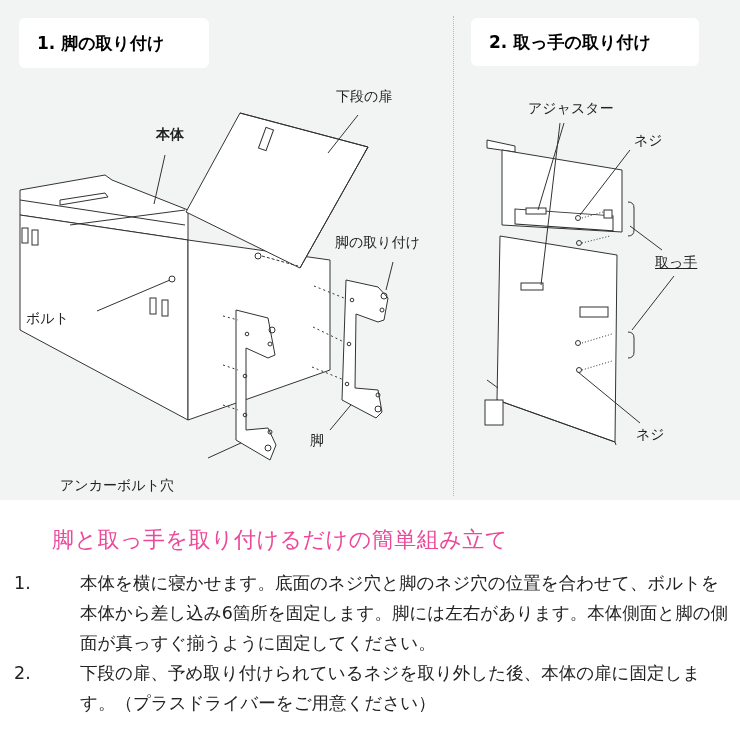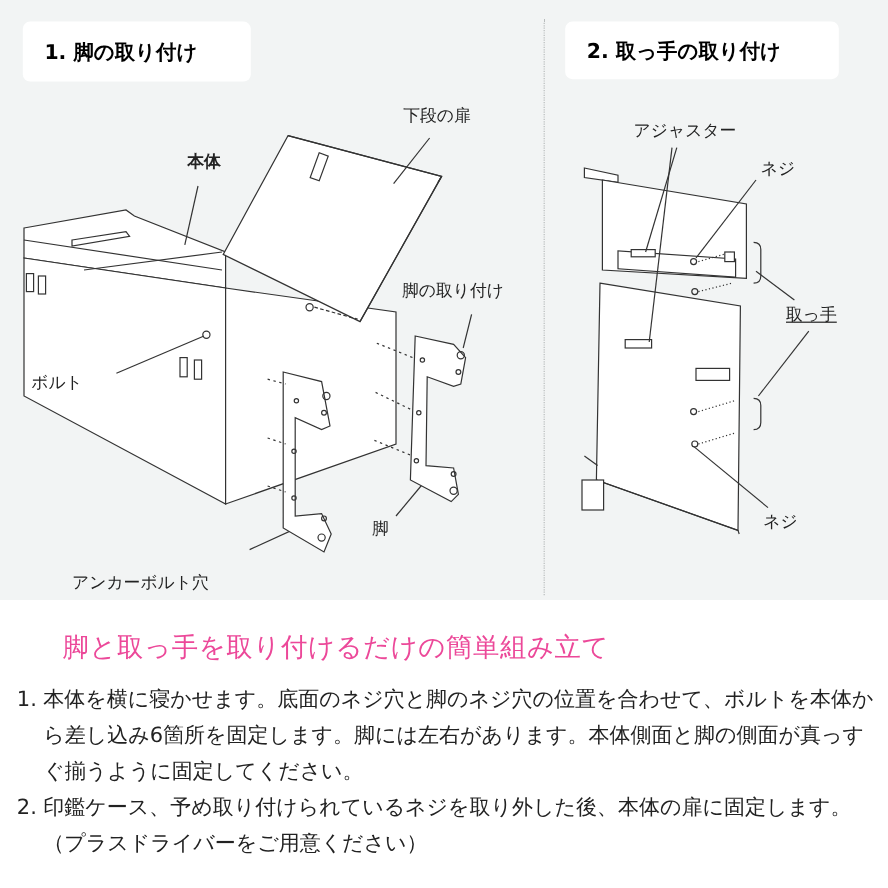--- a/index.html
+++ b/index.html
@@ -8,21 +8,21 @@
   .divider { position:absolute; left:453px; top:16px; width:0; height:480px; border-left:1px dotted #b8bcbc; }
   .title-box { position:absolute; background:#ffffff; border-radius:6px; font-size:17px; font-weight:bold; color:#000000; display:flex; align-items:center; padding-left:18px; box-sizing:border-box; }
   .tb1 { left:19px; top:18px; width:190px; height:50px; }
   .tb2 { left:471px; top:18px; width:228px; height:48px; }
   .lbl { position:absolute; font-size:14px; color:#222; white-space:nowrap; }
   svg.illus { position:absolute; left:0; top:0; }
   .heading { position:absolute; left:12px; top:525px; font-size:22px; color:#ec4899; letter-spacing:0.5px;margin-left:40px; }
   .list { position:absolute; left:14px; top:568px; width:720px; font-size:17.5px; line-height:30px; color:#222; }
   .item { display:flex; }
   .num { width:22px; flex:none; }
-  .txt { flex:1; }
+  .txt { flex:1;margin-left:44px; }
 </style>
 </head>
 <body>
 
 <div class="panel">
 
   <svg class="illus" width="740" height="500" fill="none" stroke="#333" stroke-width="1">
 
     <g>
       <polygon points="20,190 105,175 112,180 188,210 188,240 20,215" fill="#fff"></polygon>
@@ -136,15 +136,15 @@
 
 <div class="heading">脚と取っ手を取り付けるだけの簡単組み立て</div>
 
 <div class="list">
   <div class="item">
     <span class="num">1.</span>
     <span class="txt">本体を横に寝かせます。底面のネジ穴と脚のネジ穴の位置を合わせて、ボルトを本体から差し込み6箇所を固定します。脚には左右があります。本体側面と脚の側面が真っすぐ揃うように固定してください。</span>
   </div>
   <div class="item">
     <span class="num">2.</span>
-    <span class="txt">印鑑ケース、予め取り付けられているネジを取り外した後、本体の扉に固定します。（プラスドライバーをご用意ください）</span>
+    <span class="txt">下段の扉、予め取り付けられているネジを取り外した後、本体の扉に固定します。（プラスドライバーをご用意ください）</span>
   </div>
 </div>
 
 </body></html>

